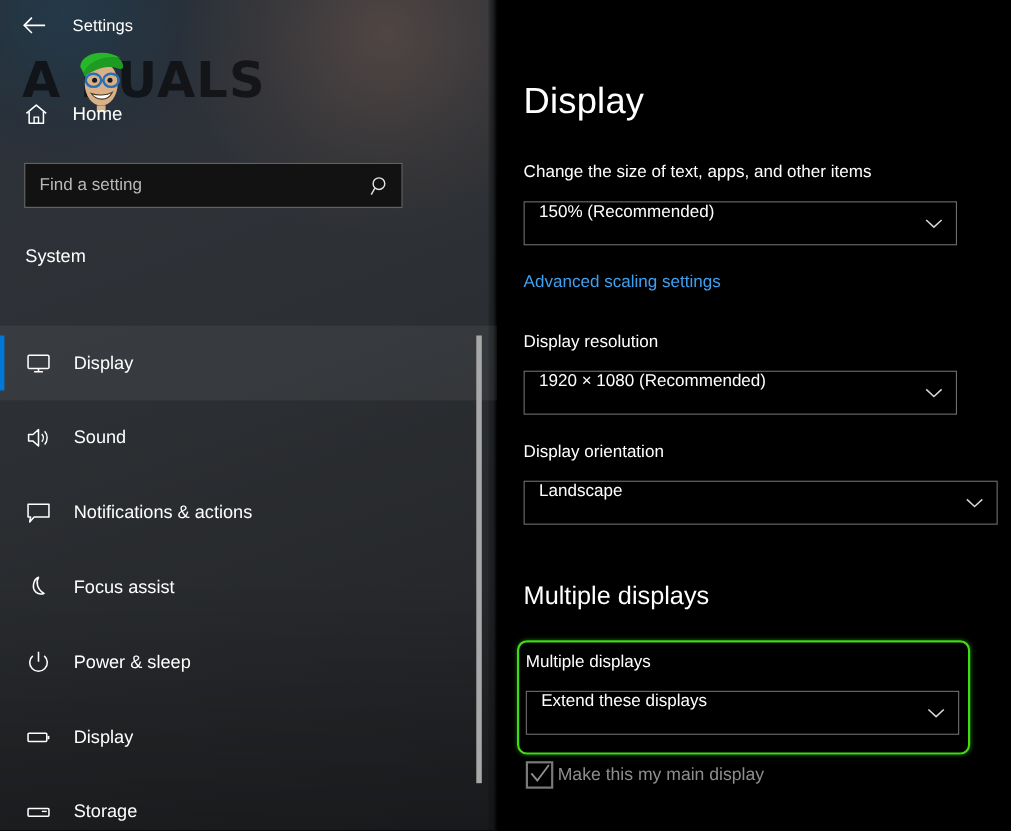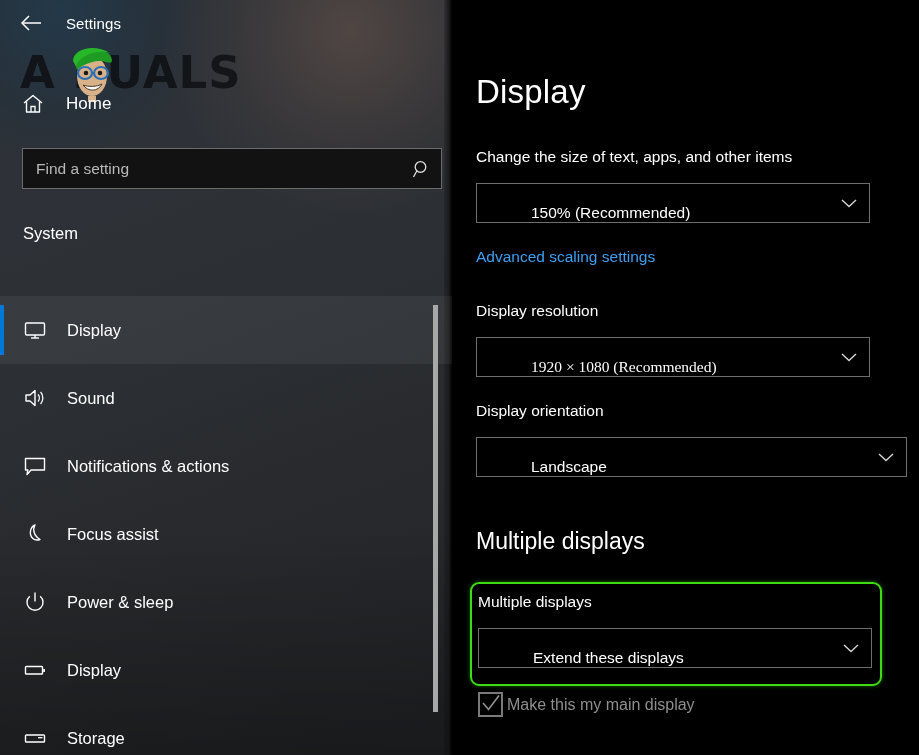--- a/index.html
+++ b/index.html
@@ -57,21 +57,21 @@
   
   .home-row{
     position:absolute; left:0; top:86px; width:452px; height:36px;
     display:flex; align-items:center; z-index:4; cursor:pointer;
   }
   .home-icon{ width:28px; height:28px; margin-left:19px; display:flex; align-items:center; justify-content:center;}
   .home-label{ font-size:17px; color:#fff; margin-left:19px; }
 
   
   .search-box{
-    position:absolute; left:22px; top:148px; width:420px; height:41px;
+    position:absolute; left:22px; top:148px; width:344px; height:41px;
     background:#121212; border:1px solid #6b6b6b;
     display:flex; align-items:center; z-index:4;
   }
   .search-input{
     flex:1; height:100%; background:transparent; border:none; outline:none;
     color:#fff; font-size:15.5px; padding-left:13px;
     font-family:"Liberation Sans", sans-serif;
   }
   .search-input::placeholder{ color:#b9b9b9; opacity:1; }
   .search-icon{ width:38px; height:100%; display:flex; align-items:center; justify-content:center; cursor:pointer;}
@@ -108,23 +108,22 @@
     position:relative; width:467px; height:755px; background:#000; overflow:hidden;
   }
   .page-title{
     position:absolute; left:24px; top:73px;
     font-size:33px; color:#ffffff; font-weight:normal; letter-spacing:0.2px;
   }
   .field-label{ position:absolute; font-size:15.5px; color:#ffffff; }
 
   .combo{
     position:absolute; height:40px; background:#000;
-    border:1px solid #6e6e6e; display:flex; align-items:flex-end;
+    border:1px solid #6e6e6e; display:flex; align-items:flex-start;
     cursor:pointer;
-    padding-left:41px;
   }
   .combo-value{ font-size:15.5px; color:#ffffff; padding-left:13px; flex:1; white-space:nowrap;}
   .combo-arrow{ width:40px; height:100%; display:flex; align-items:center; justify-content:center; }
 
   .link{
     position:absolute; font-size:15.5px; color:#3ea0f0; cursor:pointer; text-decoration:none;
   }
   .section-title{
     position:absolute; font-size:23px; color:#ffffff; font-weight:normal;
   }
@@ -295,21 +294,21 @@
         <svg width="18" height="12" viewBox="0 0 18 12">
             <path d="M2 3 L9 9.5 L16 3" fill="none" stroke="#d6d6d6" stroke-width="1.4"></path>
           </svg>
       </span>
     </div>
 
     <a class="link" style="left:24px; top:248px;">Advanced scaling settings</a>
 
     <div class="field-label" style="left:24px; top:302px;">Display resolution</div>
 
-    <div class="combo" style="left:24px; top:337px; width:394px;font-family:Liberation Serif, serif;">
+    <div class="combo" style="left:24px; top:337px; width:394px;">
       <span class="combo-value">1920 × 1080 (Recommended)</span>
       <span class="combo-arrow">
         <svg width="18" height="12" viewBox="0 0 18 12">
             <path d="M2 3 L9 9.5 L16 3" fill="none" stroke="#d6d6d6" stroke-width="1.4"></path>
           </svg>
       </span>
     </div>
 
     <div class="field-label" style="left:24px; top:402px;">Display orientation</div>
 

